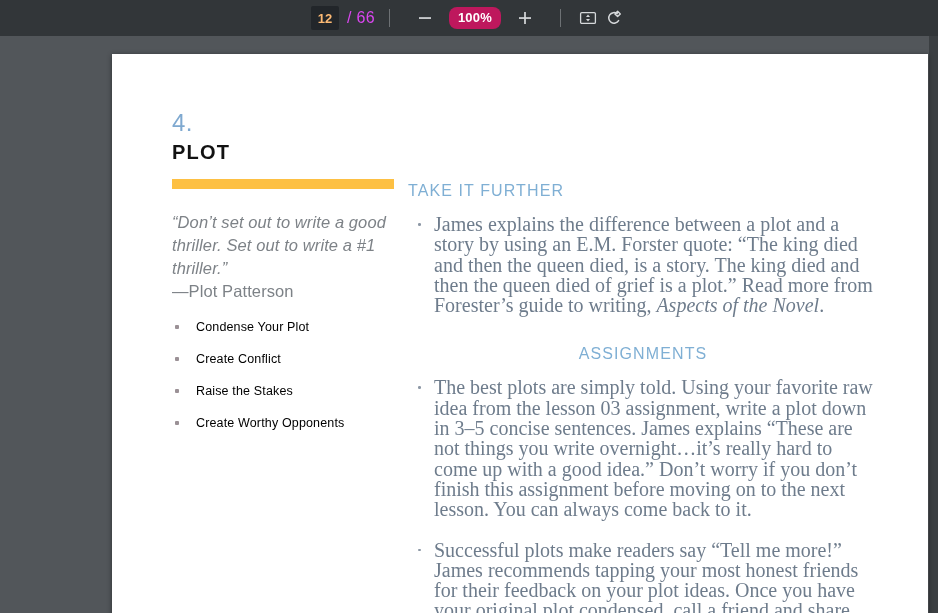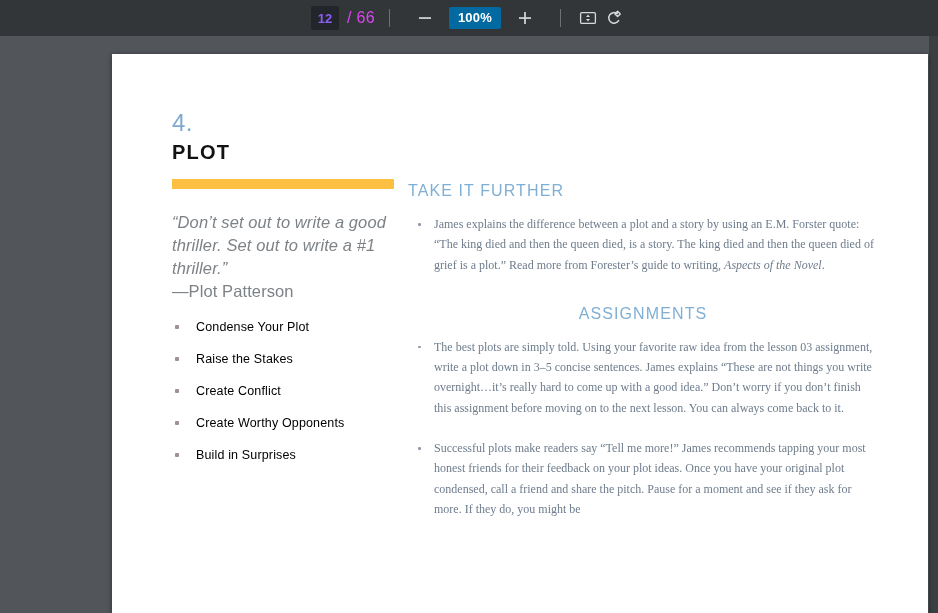--- a/index.html
+++ b/index.html
@@ -44,21 +44,21 @@
     align-items: center;
     height: 36px;
   }
   .page-box {
     display: flex;
     align-items: center;
     height: 36px;
   }
   .page-input {
     background: #22262a;
-    color: #8b5cf6;
+    color: #fdba74;
     border: none;
     outline: none;
     font-family: "Liberation Sans", sans-serif;
     font-size: 13px;
     font-weight: 700;
     width: 28px;
     height: 24px;
     line-height: 20px;
     text-align: center;
     border-radius: 2px;
@@ -84,25 +84,25 @@
     height: 26px;
     display: flex;
     align-items: center;
     justify-content: center;
     cursor: pointer;
     border-radius: 2px;
     user-select: none;
   }
   .tb-btn svg { display: block; }
   .zoom-pill {
-    background: #0369a1;
+    background: #be185d;
     color: #ffffff;
     font-size: 13px;
     font-weight: 700;
-    border-radius: 2px;
+    border-radius: 8px;
     padding: 3px 9px;
     margin: 0 11px;
     line-height: 16px;
     letter-spacing: 0.2px;
   }
   .minus-gap { margin-left: 8px; }
   .plus-gap  { margin-right: 8px; }
 
   
   #scroll-gutter {
@@ -228,21 +228,21 @@
     list-style: none;
     margin: 0;
     padding: 0;
   }
   .body-item {
     position: relative;
     padding-left: 26px;
     margin-bottom: 20px;
     color: #6E7C8C;
     font-family: "Liberation Serif", serif;
-    font-size: 12px;
+    font-size: 20px;
     line-height: 20.3px;
     text-align: left;
   }
   .body-item .dot-bullet {
     position: absolute;
     left: 10px;
     top: 9px;
     width: 2.5px;
     height: 2.5px;
     background: #8D98A6;
@@ -317,33 +317,29 @@
         </div>
 
 
         <ul class="sub-list">
           <li class="sub-item">
             <span class="sq-bullet"></span>
             <span>Condense Your Plot</span>
           </li>
           <li class="sub-item">
             <span class="sq-bullet"></span>
-            <span>Raise the Stakes</span>
+            <span>Create Conflict</span>
           </li>
           <li class="sub-item">
             <span class="sq-bullet"></span>
-            <span>Create Conflict</span>
+            <span>Raise the Stakes</span>
           </li>
           <li class="sub-item">
             <span class="sq-bullet"></span>
             <span>Create Worthy Opponents</span>
-          </li>
-          <li class="sub-item">
-            <span class="sq-bullet"></span>
-            <span>Build in Surprises</span>
           </li>
         </ul>
 
       </div>
 
       <div id="right-col">
 
         <div class="sec-heading">TAKE IT FURTHER</div>
 
         <ul class="body-list">

